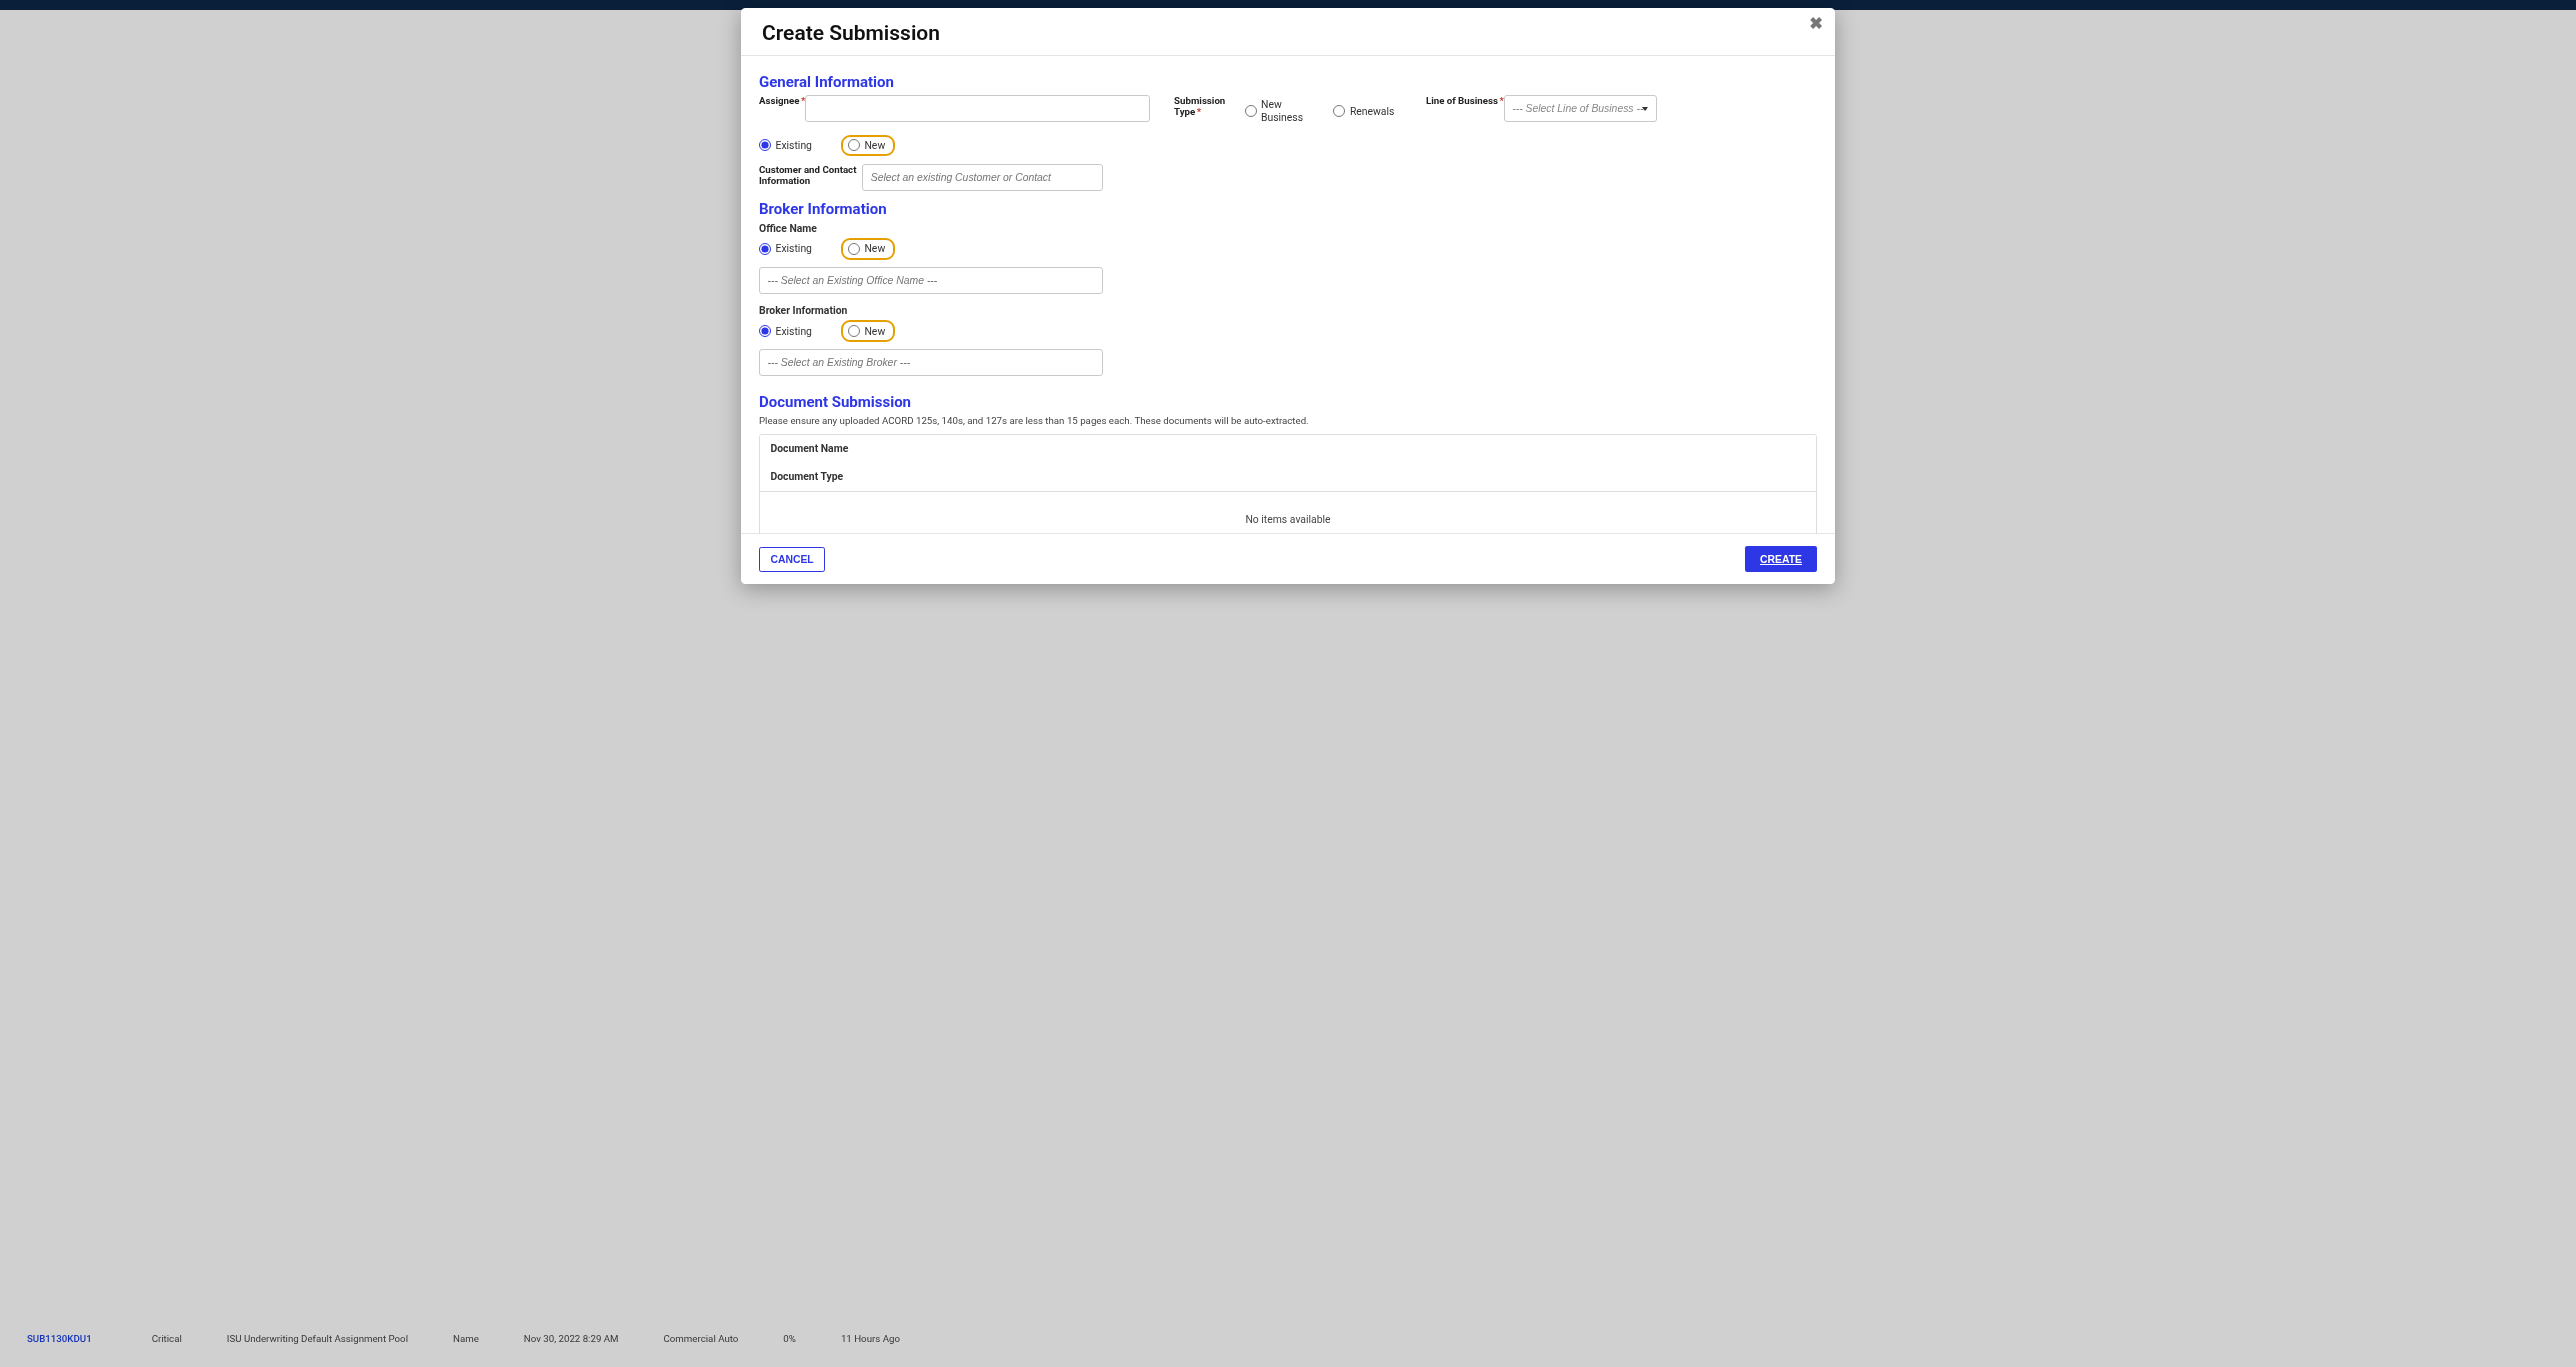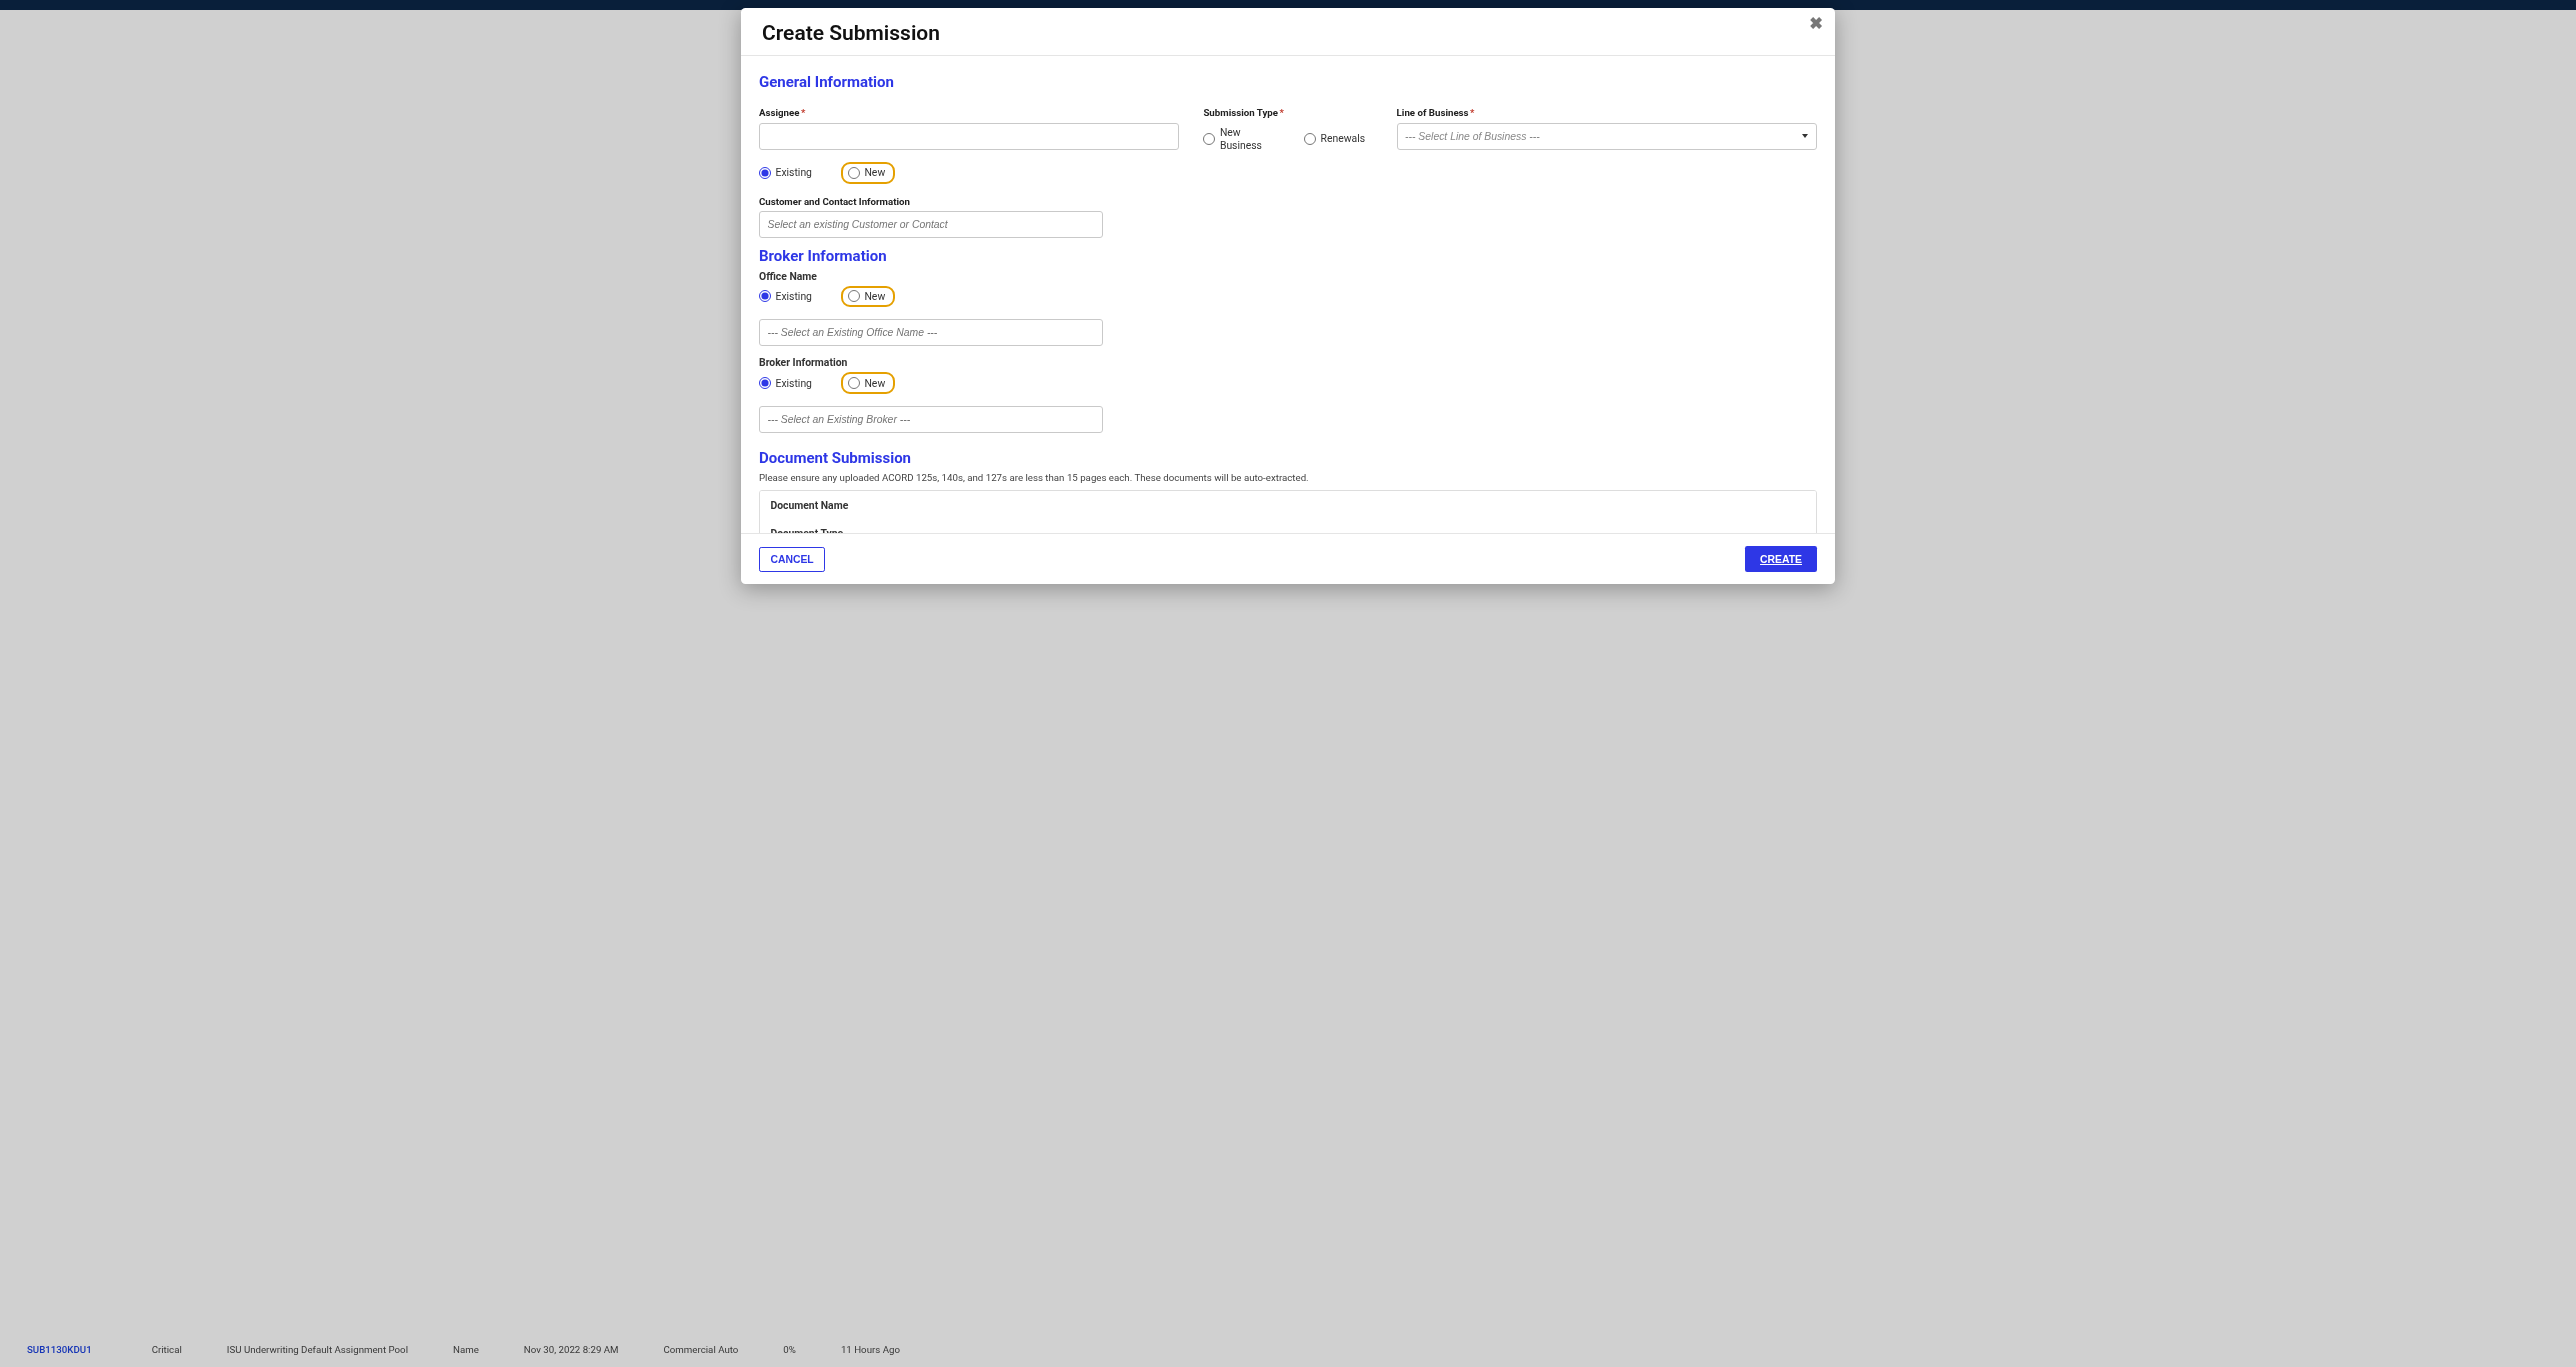--- a/index.html
+++ b/index.html
@@ -5,21 +5,21 @@
   * { box-sizing: border-box; margin: 0; padding: 0; }
   html, body { width: 100%; height: 100%; font-family: -apple-system, BlinkMacSystemFont, "Segoe UI", Roboto, Arial, sans-serif; font-size: 10.4px; color: #333; }
   body { background: #e9e9e9; overflow: hidden; }
 
   
   .bg-page {
     position: absolute; inset: 0; background: #f5f5f5;
   }
   .bg-topbar { height: 10.4px; background: #0b2545; }
   .bg-row {
-    position: absolute; bottom: 4px; left: 27px; right: 15px; height: 27px;
+    position: absolute; bottom: 15px; left: 27px; right: 15px; height: 27px;
     display: flex; align-items: center; font-size: 9.7px; color: #444;
     pointer-events: none;
   }
   .bg-row span { margin-right: 45px; white-space: nowrap; }
   .bg-row .subid { color: #1b3fd6; font-weight: 500; margin-right: 60px; }
 
   
   .overlay {
     position: absolute; inset: 0; background: rgba(0,0,0,0.15);
     display: flex; justify-content: center; align-items: flex-start;
@@ -55,21 +55,21 @@
   }
   .modal-body::-webkit-scrollbar { width: 7.5px; }
   .modal-body::-webkit-scrollbar-thumb { background: #ccc; border-radius: 4.5px; }
 
   .section-heading {
     font-size: 15px; font-weight: 700; color: #2e37e6;
     margin: 9px 0 4.5px 0;
   }
 
   .row { display: flex; gap: 24px; align-items: flex-start; }
-  .field { display: flex; flex-direction: column; margin-top: 12px; }
+  .field { display: flex; flex-direction: row; }
   .field label.lbl { font-size: 9.7px; font-weight: 700; color: #222; margin-bottom: 4.5px; }
   .req { color: #c0392b; font-weight: 700; margin-left: 1.5px; }
 
   .txt-input, .select-input {
     border: 0.7px solid #c9c9c9; border-radius: 3px; height: 27px; padding: 0 7.5px;
     font-size: 10.4px; background: #fff; color: #333;
     width: 100%;
   }
   .select-wrap { position: relative; }
   .select-wrap::after {

